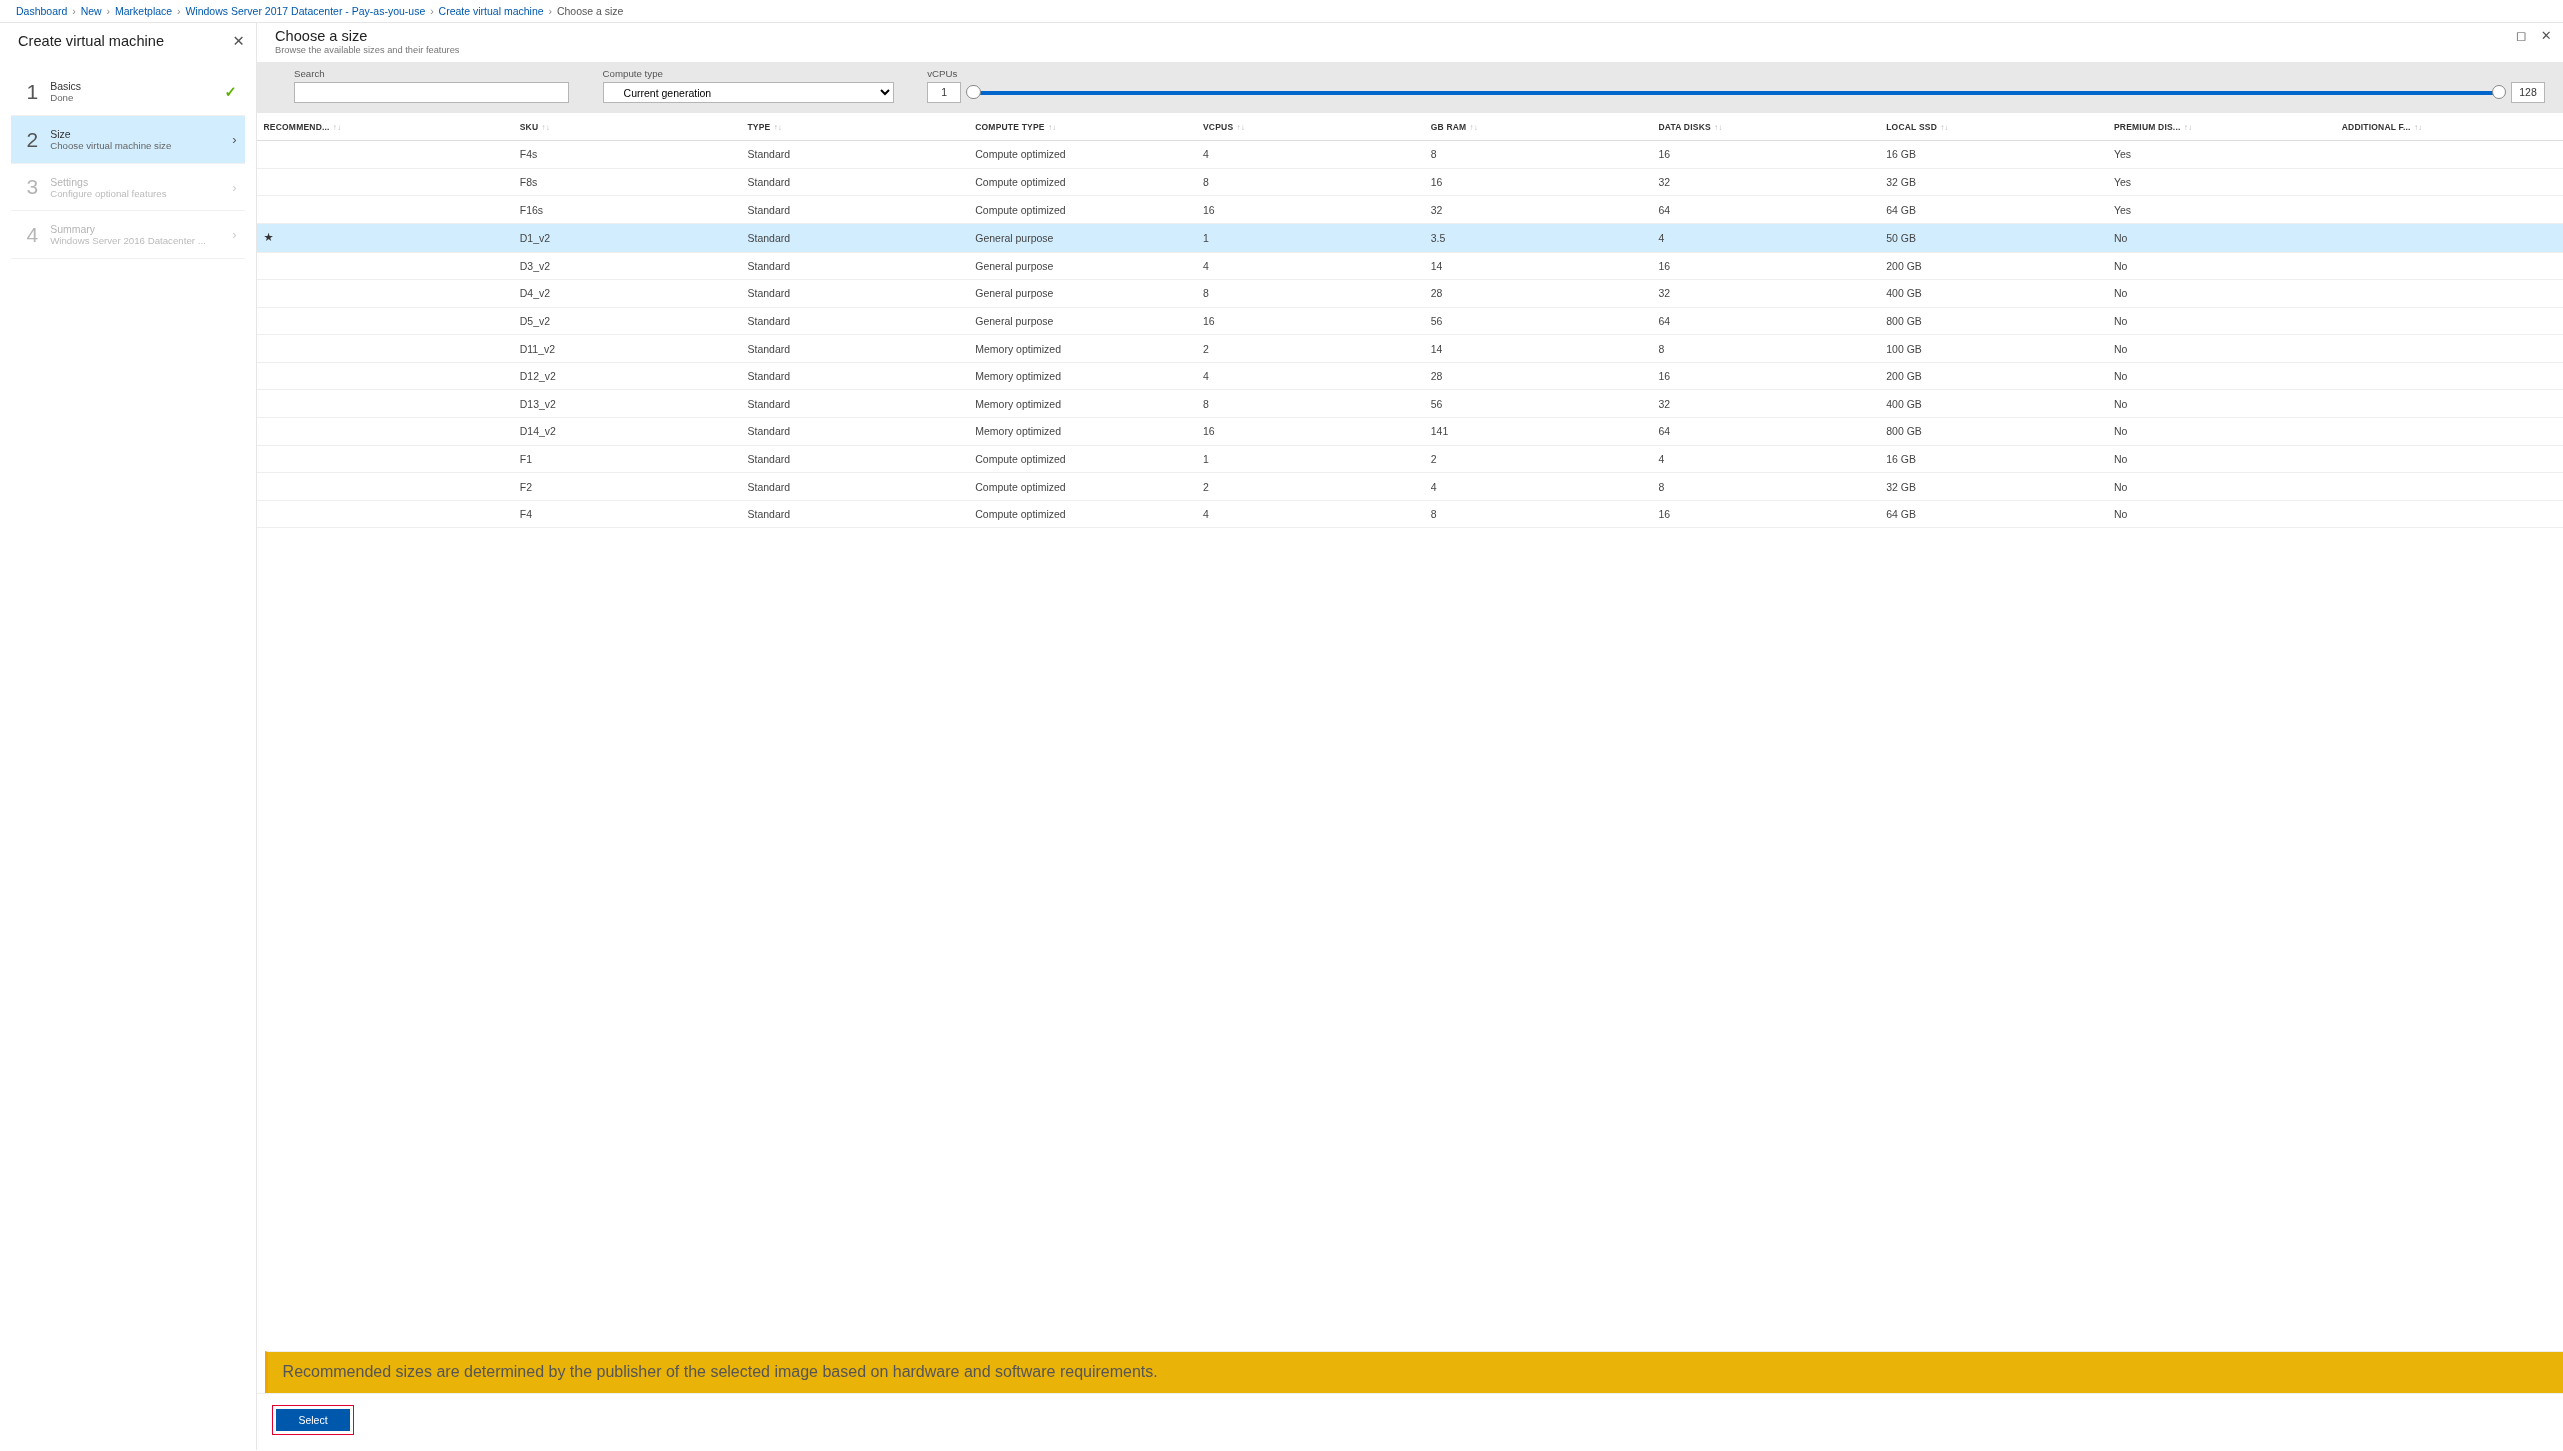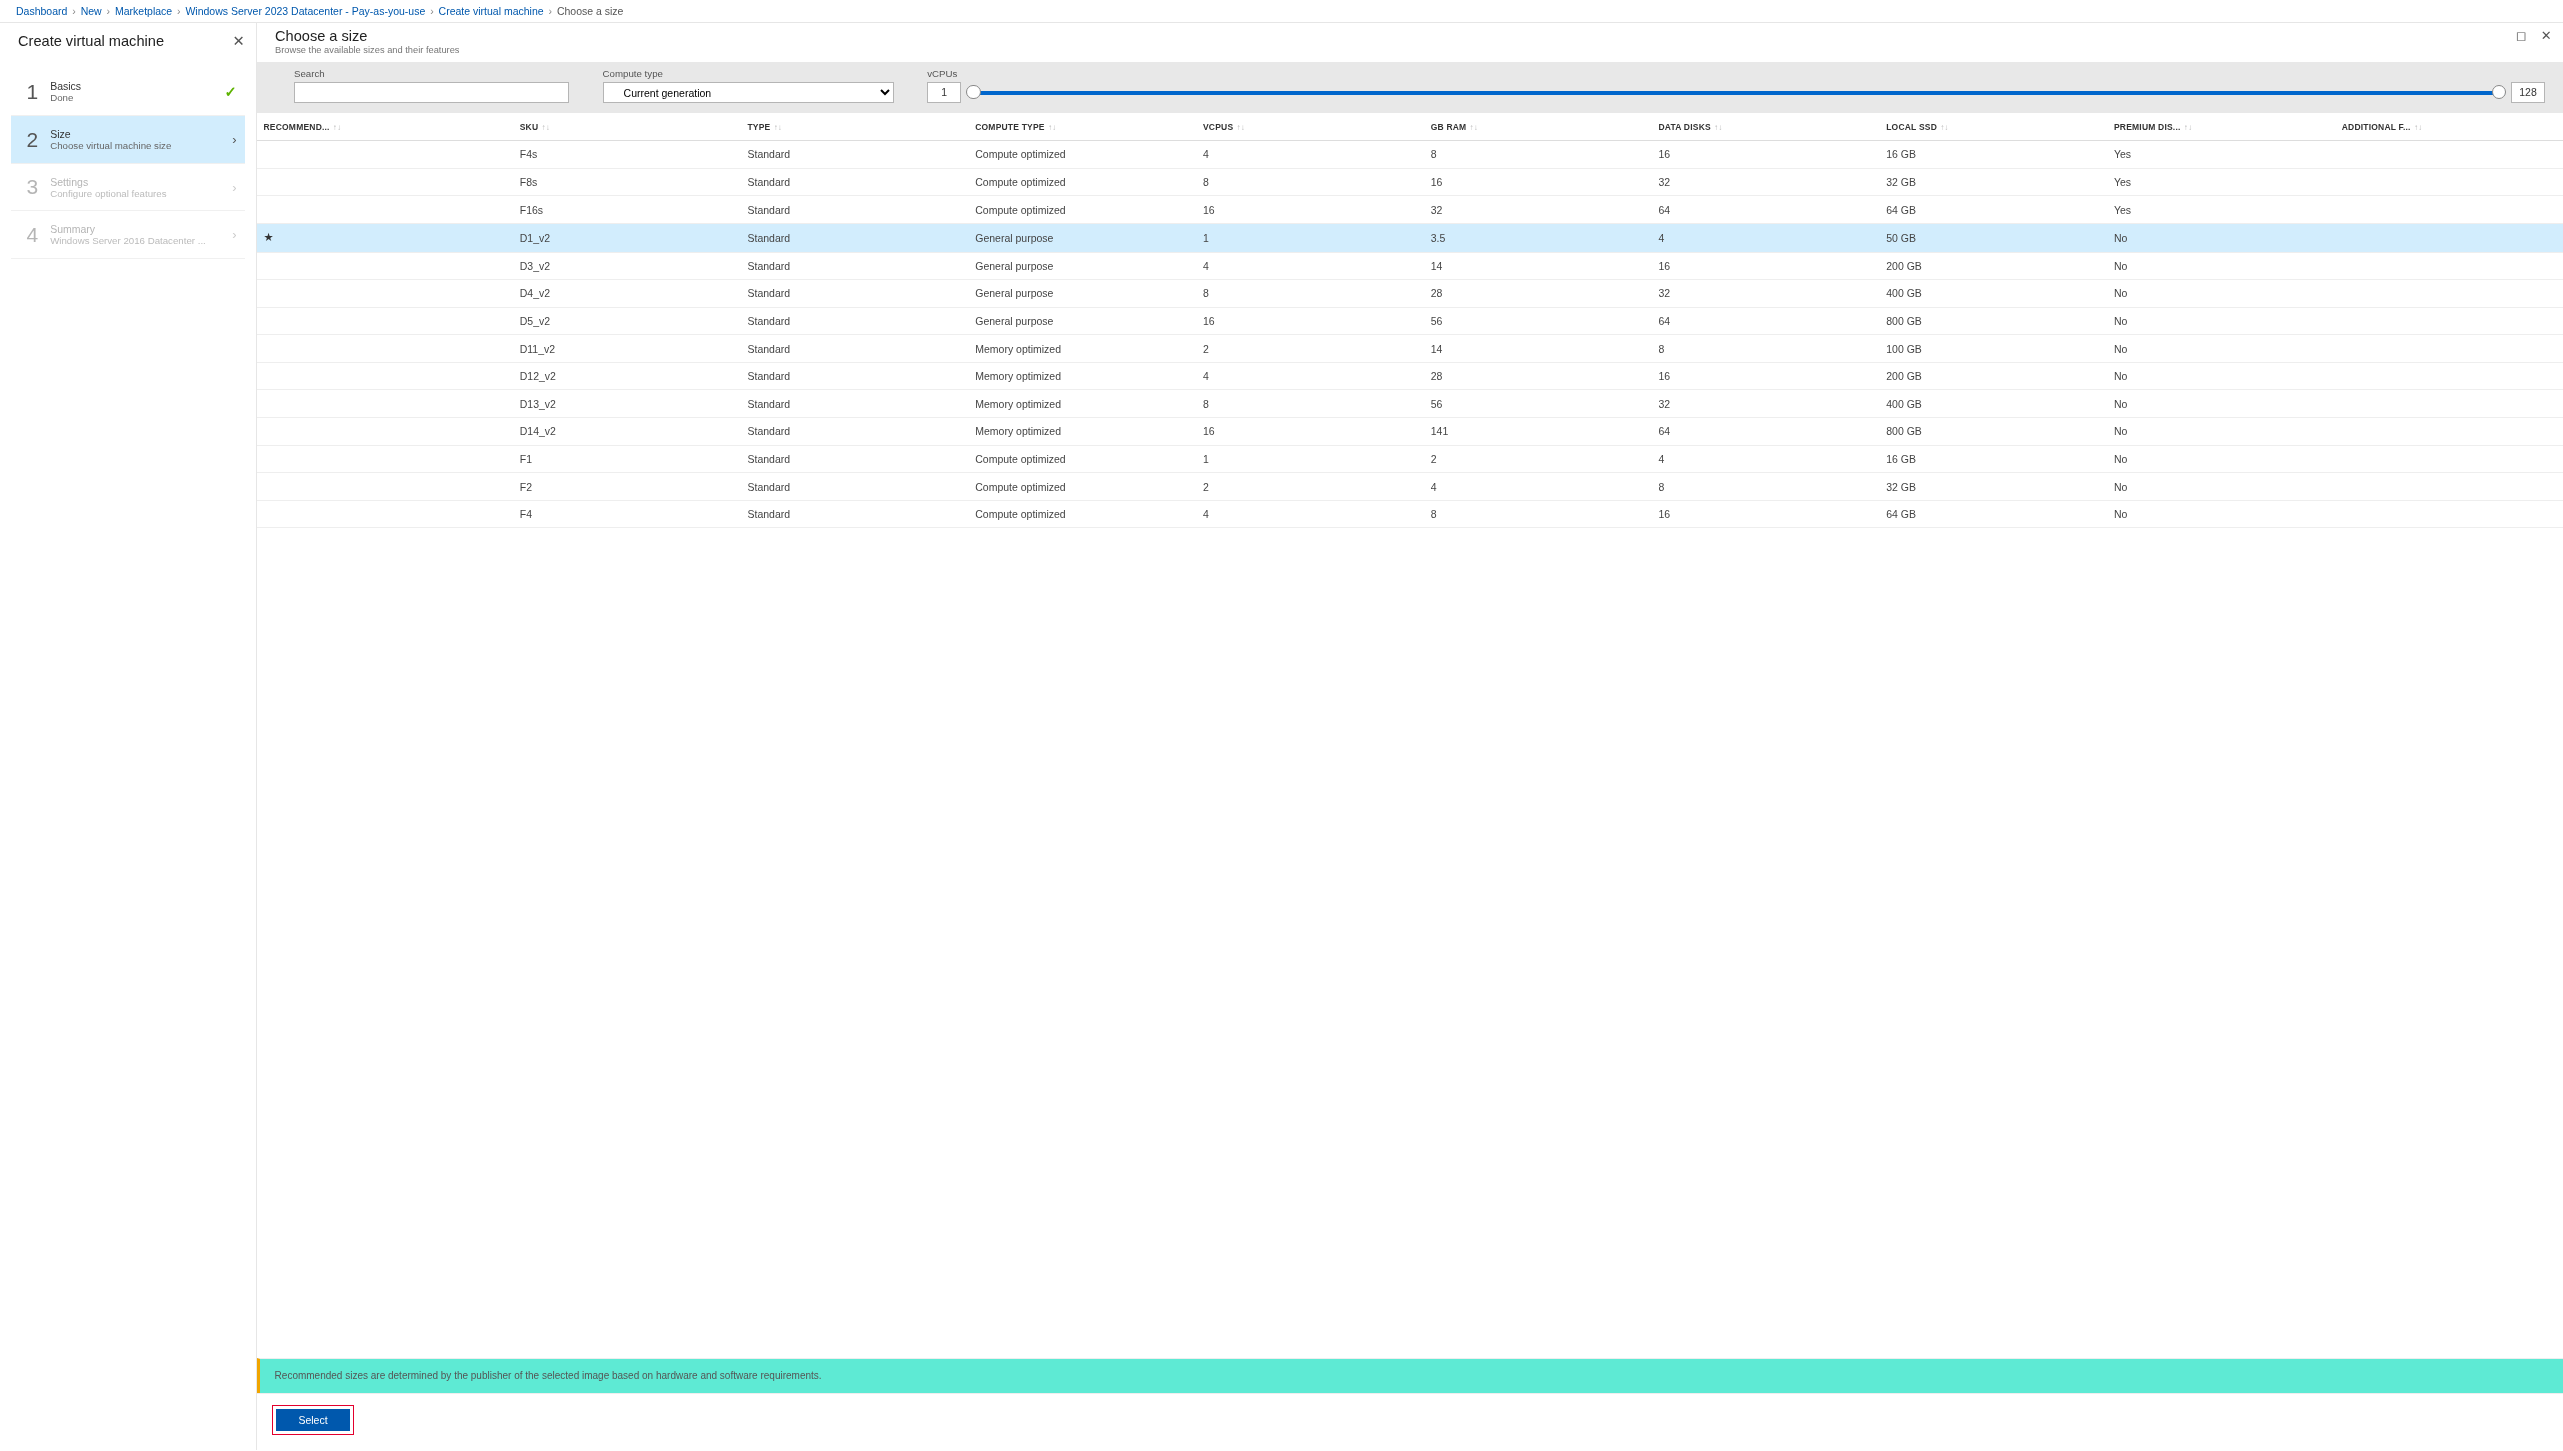--- a/index.html
+++ b/index.html
@@ -157,25 +157,26 @@
   .col-ctype { width: 8%; max-width: 91px; }
   .col-vcpu { width: 8%; }
   .col-ram { width: 8%; }
   .col-disks { width: 8%; }
   .col-ssd { width: 8%; }
   .col-prem { width: 8%; }
   .col-add { width: 8%; }
   
   .footer-note {
     padding: 11.3px 14.6px;
-    font-size: 10px;
+    font-size: 16px;
     color: #555;
     border-left: 3.2px solid #f0a500;
-    background: #5eead4;
+    background: #eab308;
     border-top: 0.8px solid #eee;
+    margin-left: 8px;
   }
   .footer-actions {
     padding: 11.3px 14.6px 14.6px;
     border-top: 0.8px solid #eee;
   }
   .select-btn-wrap {
     display: inline-block;
     border: 1.6px solid #e3002d;
     padding: 3.2px;
   }
@@ -187,21 +188,21 @@
     font-size: 10.5px;
     cursor: pointer;
   }
   
   ::-webkit-scrollbar { width:11.3px; height:11.3px;}
   ::-webkit-scrollbar-thumb { background:#c3c3c3;}
 </style>
 </head>
 <body>
 
-<div class="breadcrumb" id="breadcrumb"><a>Dashboard</a><span class="sep">›</span><a>New</a><span class="sep">›</span><a>Marketplace</a><span class="sep">›</span><a>Windows Server 2023 Datacenter - Pay-as-you-use</a><span class="sep">›</span><a>Create virtual machine</a><span class="sep">›</span><span class="current">Choose a size</span></div>
+<div class="breadcrumb" id="breadcrumb"><a>Dashboard</a><span class="sep">›</span><a>New</a><span class="sep">›</span><a>Marketplace</a><span class="sep">›</span><a>Windows Server 2017 Datacenter - Pay-as-you-use</a><span class="sep">›</span><a>Create virtual machine</a><span class="sep">›</span><span class="current">Choose a size</span></div>
 
 <div class="main-wrap">
 
   <div class="left-panel">
     <div class="panel-header">
       <div class="panel-title">Create virtual machine</div>
       <div class="panel-close">✕</div>
     </div>
     <div class="steps" id="steps-container">
         <div class="step">

